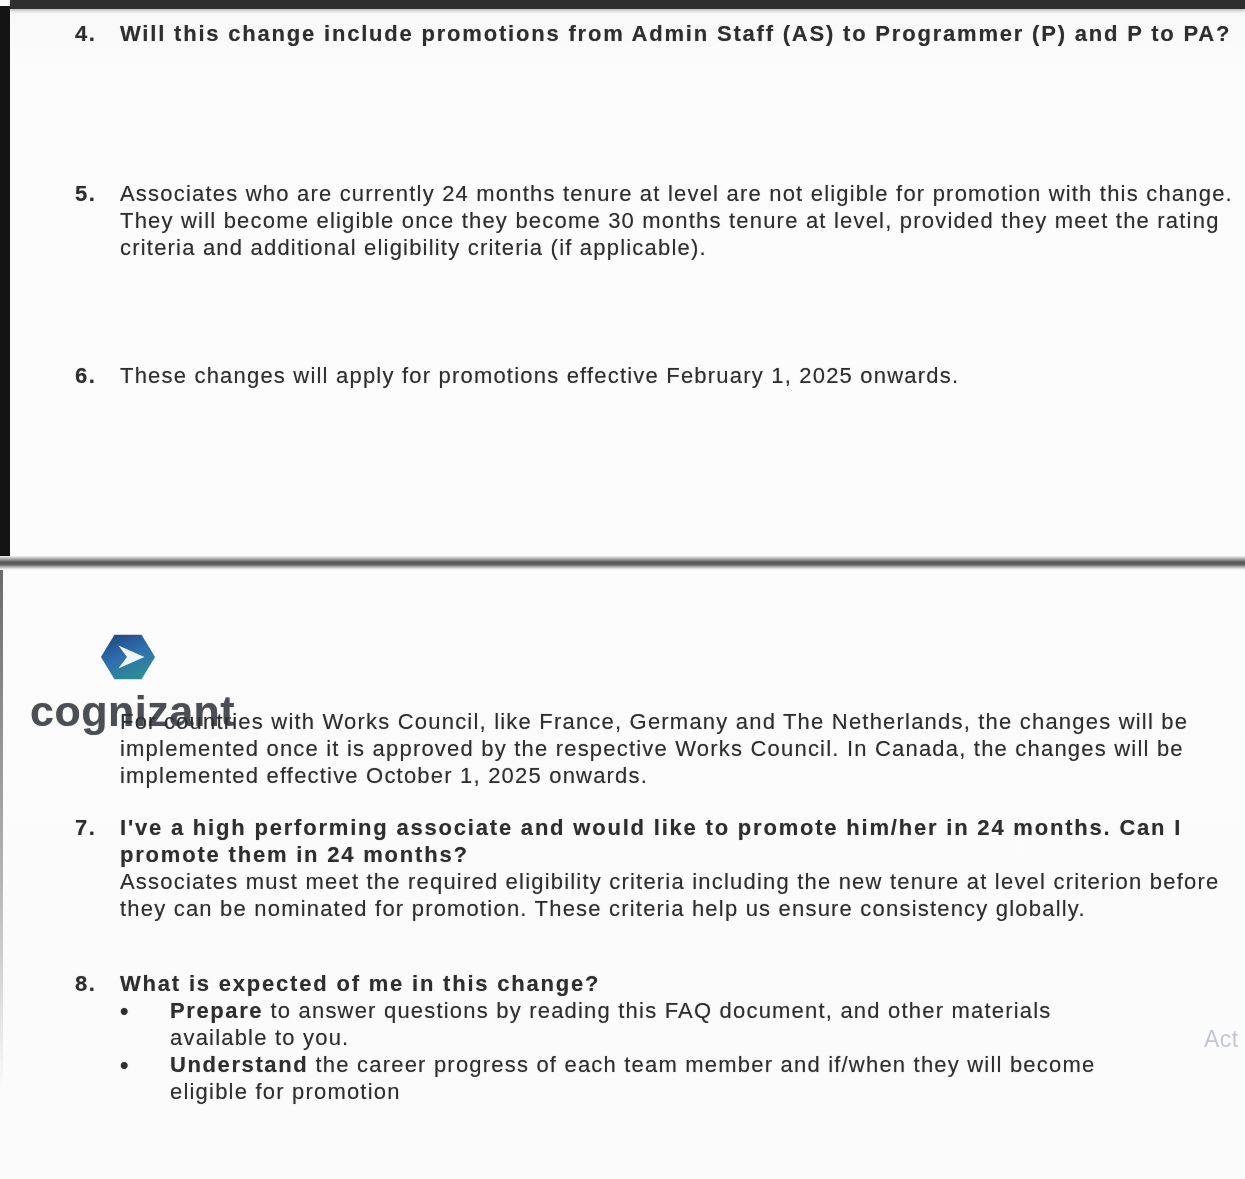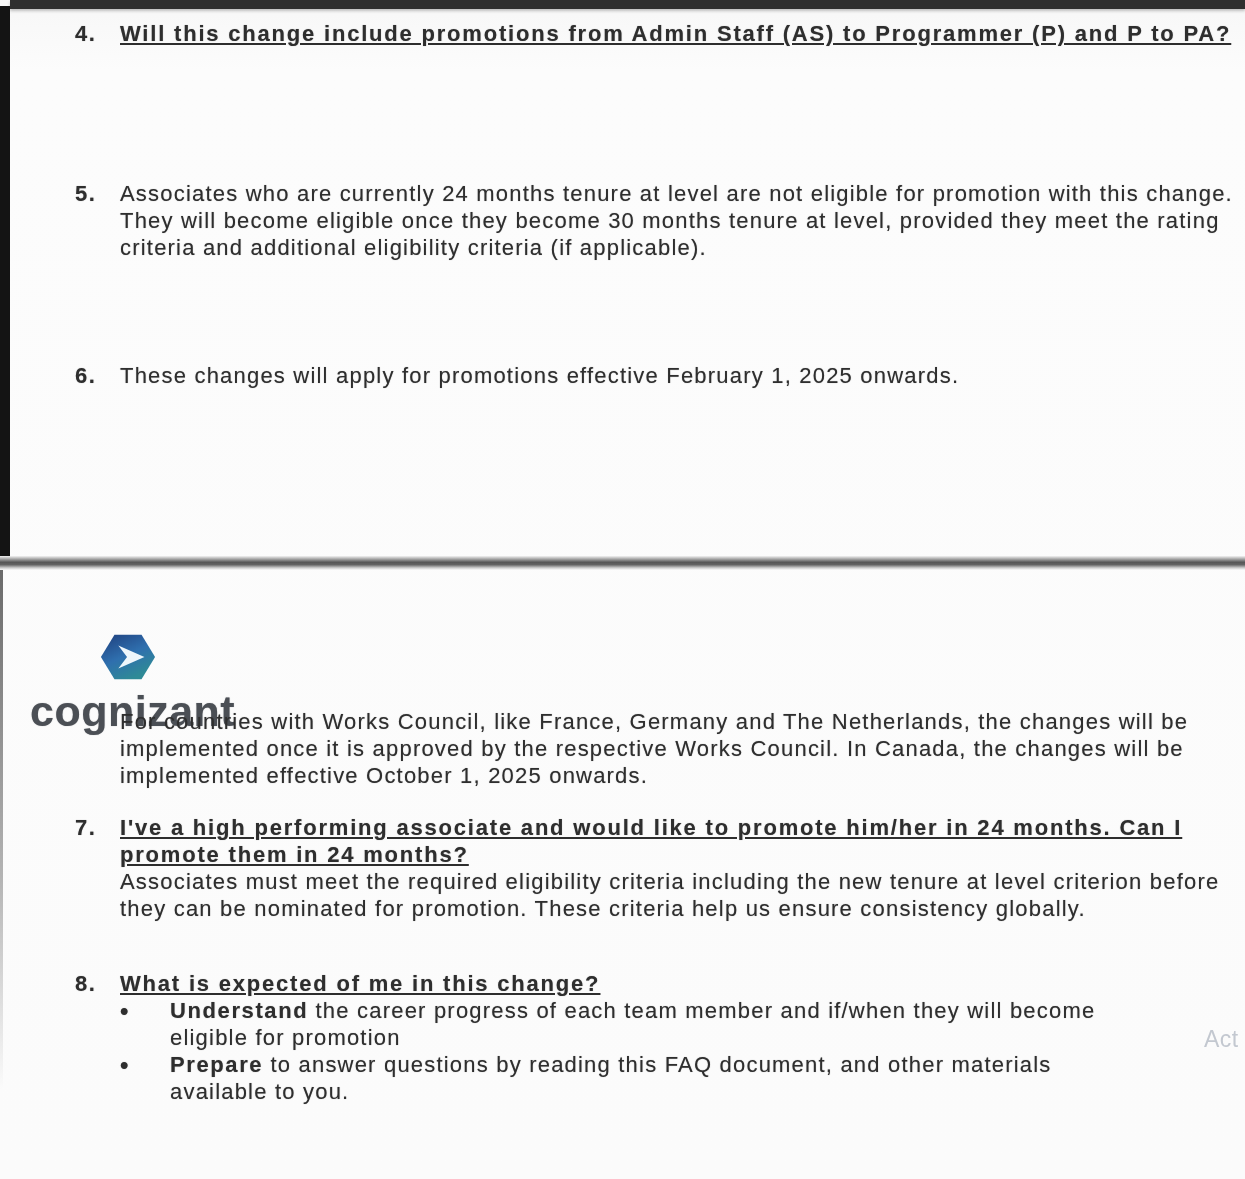--- a/index.html
+++ b/index.html
@@ -65,21 +65,20 @@
   .faq-num {
     width: 45px;
     flex: 0 0 45px;
     font-weight: 700;
     letter-spacing: 1.5px;
   }
   .faq-body { width: 1115px; }
   .faq-question {
     font-weight: 700;
     letter-spacing: 1.8px;
-    text-decoration: underline;
   }
   .faq-answer { letter-spacing: 1.2px; }
 
   .para-block {
     position: absolute;
     left: 120px;
     width: 1115px;
   }
 
   .bullet-list { margin-top: 0; }
@@ -194,25 +193,25 @@
     </div>
   </div>
 
   <div class="faq-item doc-text" style="top:970px;">
     <div class="faq-num">8.</div>
     <div class="faq-body">
       <div class="faq-question">What is expected of me in this change?</div>
       <div class="bullet-list">
         <div class="bullet-row">
           <span class="bullet-dot"></span>
-          <span class="bullet-text"><span class="bullet-lead">Understand</span><span> the career progress of each team member and if/when they will become eligible for promotion</span></span>
+          <span class="bullet-text"><span class="bullet-lead">Prepare</span><span> to answer questions by reading this FAQ document, and other materials available to you.</span></span>
         </div>
         <div class="bullet-row">
           <span class="bullet-dot"></span>
-          <span class="bullet-text"><span class="bullet-lead">Prepare</span><span> to answer questions by reading this FAQ document, and other materials available to you.</span></span>
+          <span class="bullet-text"><span class="bullet-lead">Understand</span><span> the career progress of each team member and if/when they will become eligible for promotion</span></span>
         </div>
       </div>
     </div>
   </div>
 
   <div class="watermark-1">Act</div>
   <div class="watermark-2">Go</div>
 
 </div>
 

